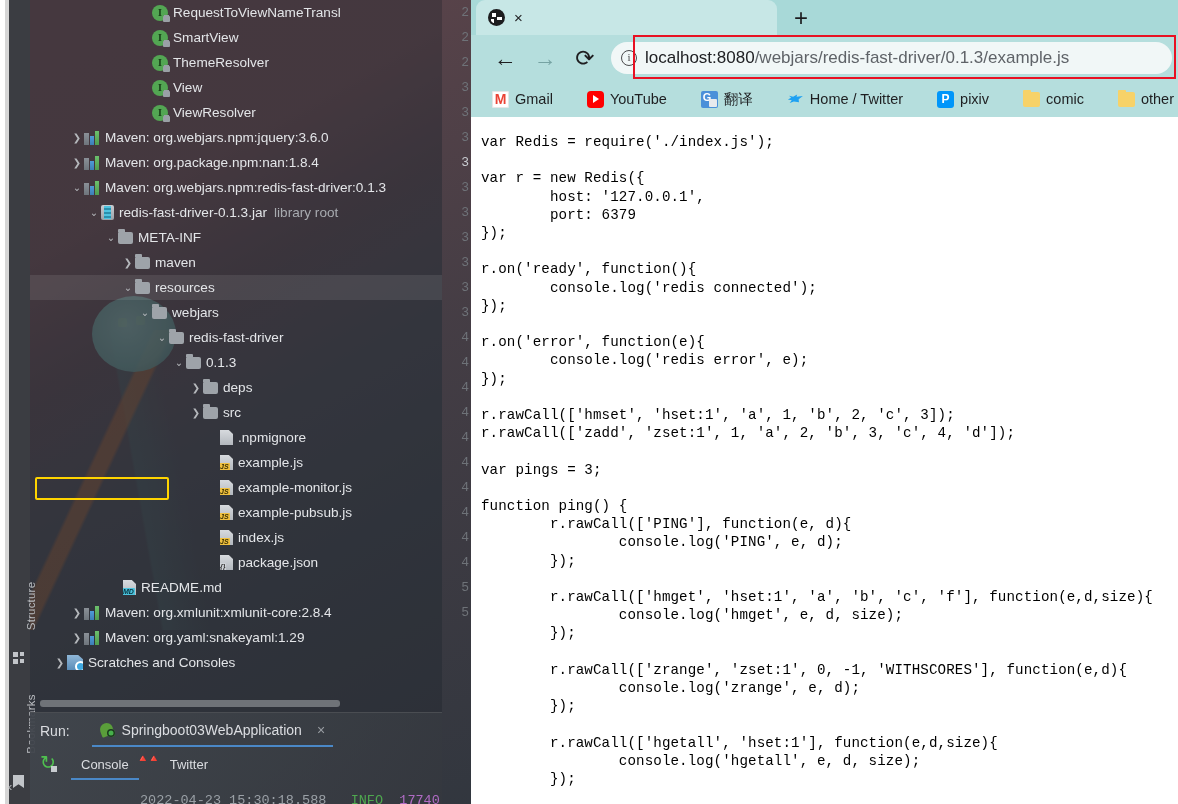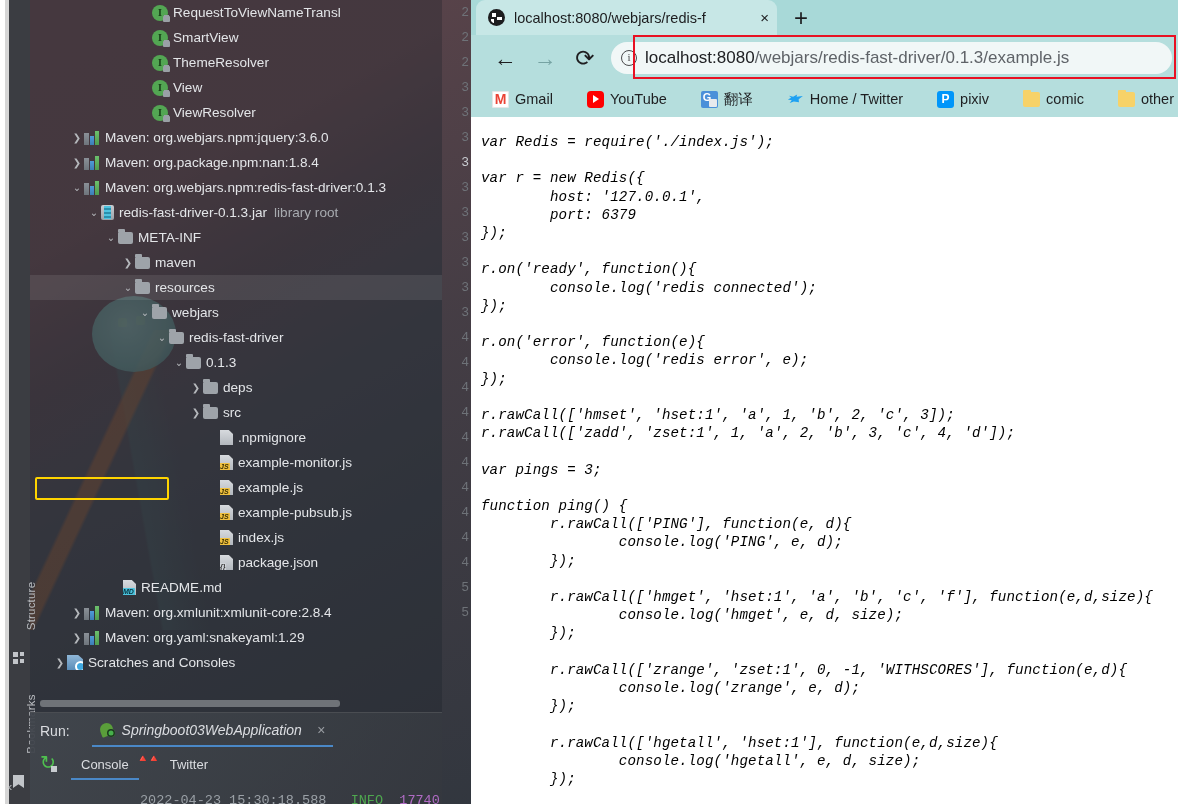--- a/index.html
+++ b/index.html
@@ -183,21 +183,21 @@
     color: #dbdde1;
   }
   #runwin-bg { position:absolute; inset:0; background:
      linear-gradient(120deg, rgba(96,102,112,.35), rgba(60,64,72,.35)); }
   #run-header {
     position: relative; height: 35px; display: flex; align-items: center; padding-left: 10px;
     font-size: 14px;
   }
   #run-tab {
     display:flex; align-items:center; gap:7px; margin-left: 22px;
-    padding: 0 8px 0 6px; height:33px; border-bottom: 2px solid #4a88c7; font-style: italic;
+    padding: 0 8px 0 6px; height:33px; border-bottom: 2px solid #4a88c7;
   }
   .ic-spring {
     width:17px; height:15px; position:relative;
   }
   .ic-spring::before{
     content:""; position:absolute; inset:1px 2px; border-radius:50% 50% 50% 10%;
     background:#5a9e3a; transform: rotate(-20deg);
   }
   .ic-spring::after{
     content:""; position:absolute; right:0; bottom:0; width:8px; height:8px;
@@ -330,21 +330,20 @@
     font-size:12px; font-weight:bold; color:#fff;
   }
   .bmi-folder { background:#f7d268; border-radius:1px 2px 2px 2px; height:15px; }
   .bmi-folder::before{
     content:""; position:absolute; left:0; top:-2px; width:8px;height:3px;background:#f7d268;border-radius:1px 1px 0 0;
   }
 
   #page {
     position:relative; background:#ffffff; height: 687px; padding: 16px 10px 0 10px;
     overflow:hidden;
-    font-style:italic;
   }
   #code {
     font-family: "Liberation Mono", monospace;
     font-size: 14.2px; line-height: 18.2px;
     color:#000; white-space: pre;
     letter-spacing: .1px;
   }
 </style>
 </head>
 <body>
@@ -448,28 +447,28 @@
         <div class="trow" style="padding-left:176px">
           <span class="arrow"></span>
           <span class="ticon ic-file"></span>
           <span class="tlabel">.npmignore</span>
         </div>
         <div class="trow" style="padding-left:176px">
           <span class="arrow"></span>
           <span class="ticon ic-file">
             <i class="ic-badge b-js">JS</i>
           </span>
-          <span class="tlabel">example-monitor.js</span>
+          <span class="tlabel">example.js</span>
         </div>
         <div class="trow" style="padding-left:176px">
           <span class="arrow"></span>
           <span class="ticon ic-file">
             <i class="ic-badge b-js">JS</i>
           </span>
-          <span class="tlabel">example.js</span>
+          <span class="tlabel">example-monitor.js</span>
         </div>
         <div class="trow" style="padding-left:176px">
           <span class="arrow"></span>
           <span class="ticon ic-file">
             <i class="ic-badge b-js">JS</i>
           </span>
           <span class="tlabel">example-pubsub.js</span>
         </div>
         <div class="trow" style="padding-left:176px">
           <span class="arrow"></span>
@@ -575,21 +574,20 @@
         <div class="gline">5</div>
         <div class="gline">5</div>
       </div>
   </div>
 
   <div id="browser">
 
     <div id="tabstrip">
       <div id="tab">
         <span class="ic-globe"></span>
-        <span id="tab-title">localhost:8080/webjars/redis-f</span>
         <span id="tab-close">×</span>
       </div>
       <div id="newtab">+</div>
     </div>
 
     <div id="toolbar">
       <span class="navbtn">←</span>
       <span class="navbtn disabled">→</span>
       <span class="navbtn">⟳</span>
       <div id="urlwrap">

